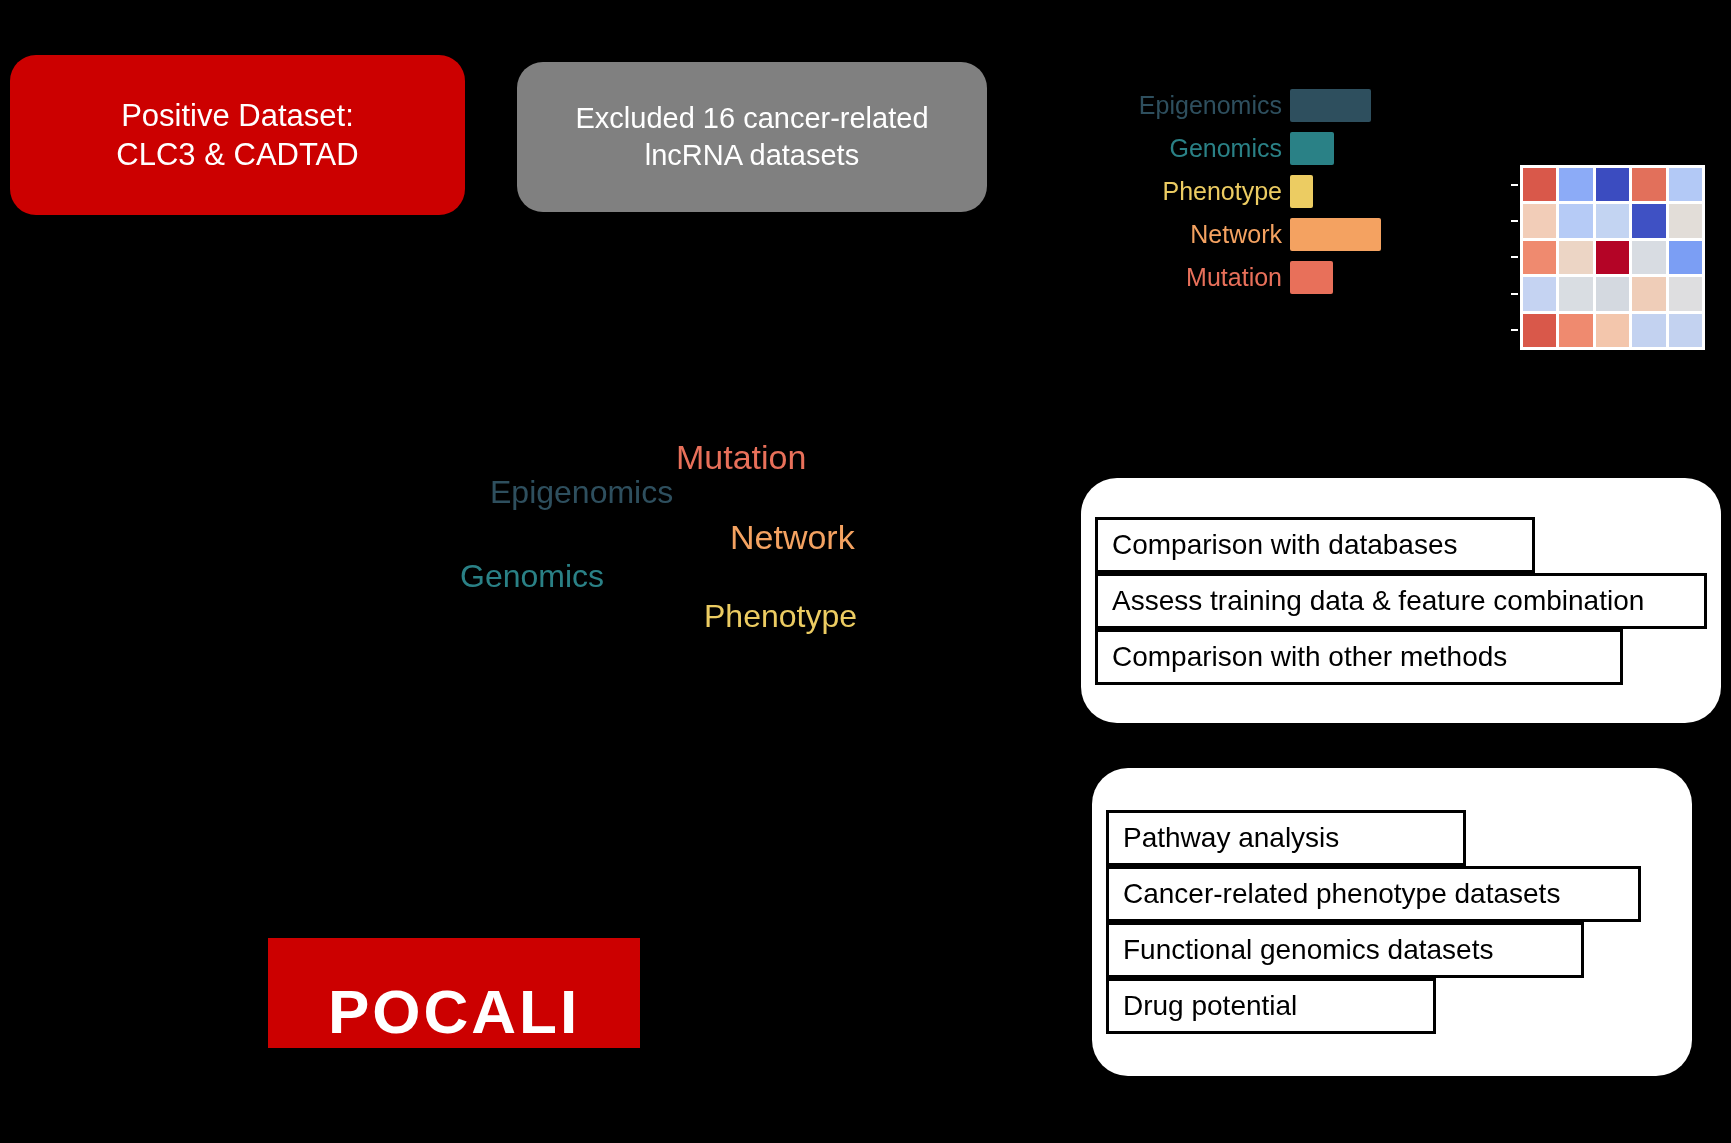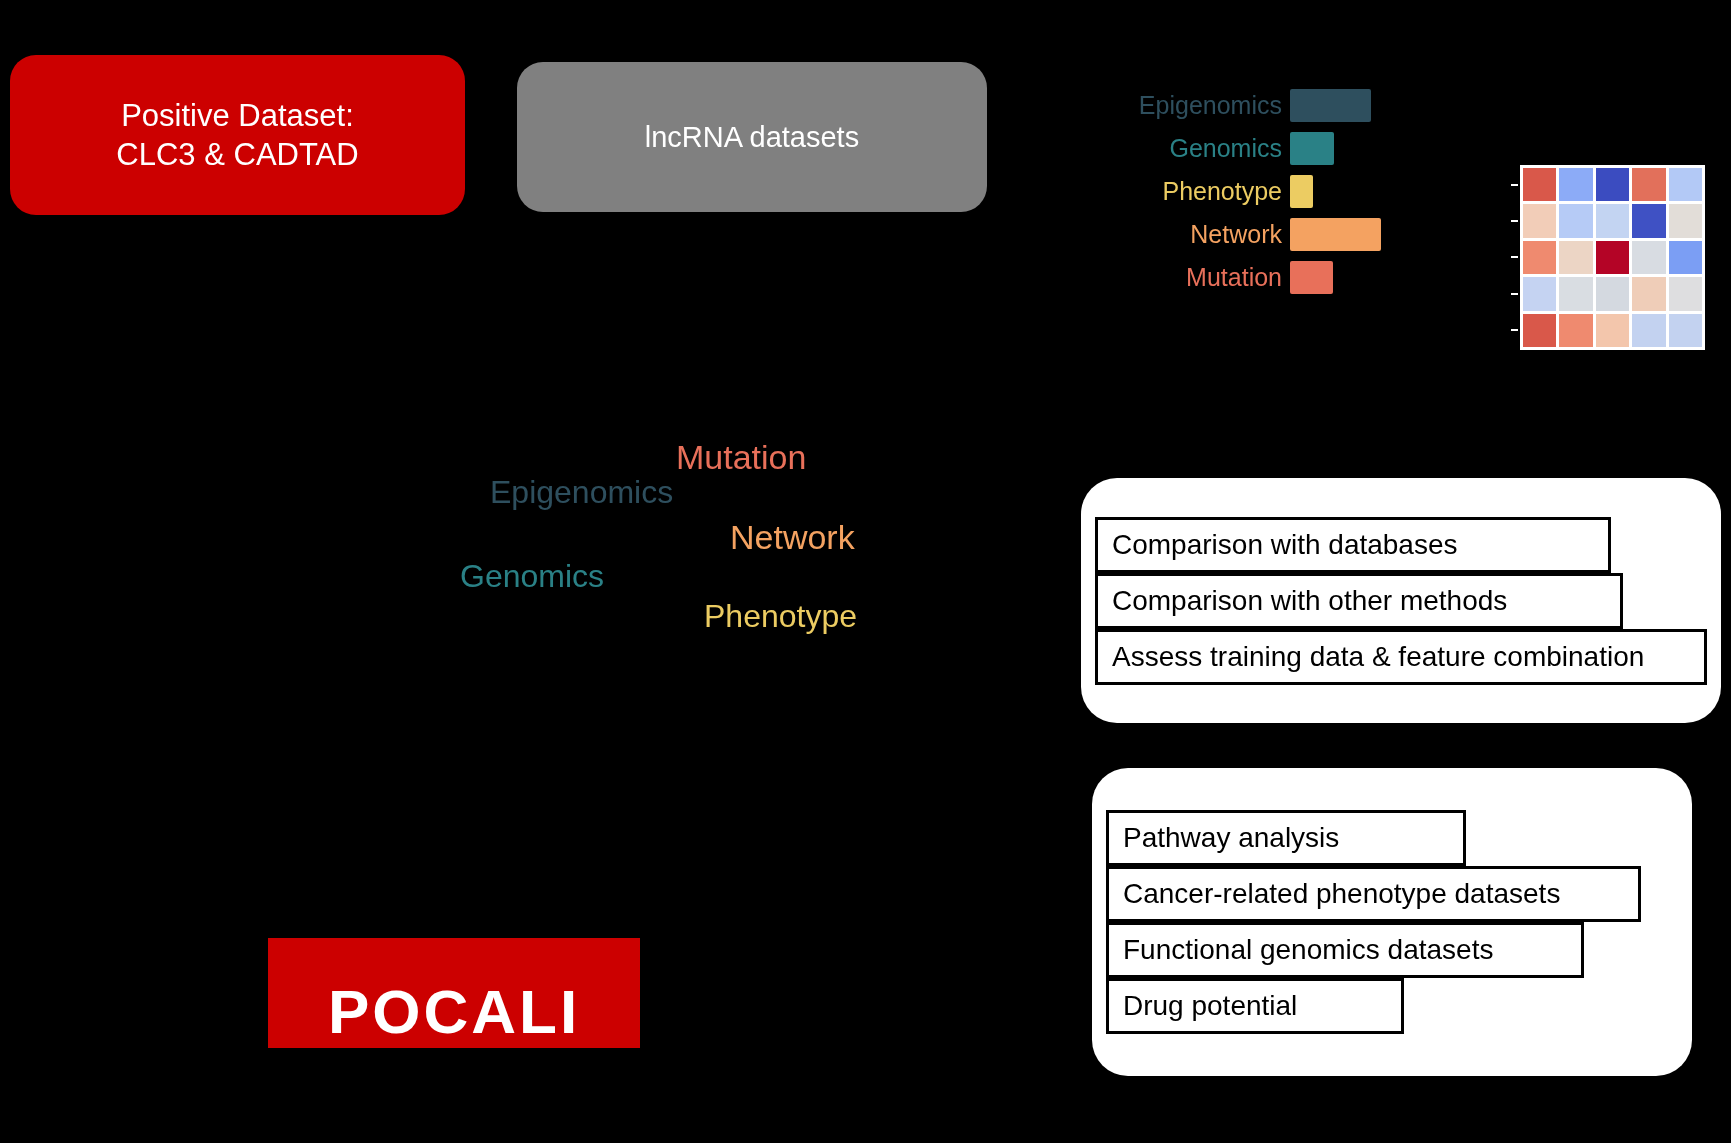--- a/index.html
+++ b/index.html
@@ -80,20 +80,21 @@
 
 <div class="abs dsbox" id="positive-dataset-box">
   <div>
     <div>Positive Dataset:</div>
     <div>CLC3 &amp; CADTAD</div>
   </div>
 </div>
 
 <div class="abs dsbox" id="negative-dataset-box">
   <div>
+    <div>Excluded 16 cancer-related</div>
     <div>lncRNA datasets</div>
   </div>
 </div>
 
 <div class="abs" id="bar-chart">
     <div class="bar-row">
       <div class="bar-label-wrap"><span class="bar-label" style="color: rgb(46, 79, 94);">Epigenomics</span></div>
       <div class="bar-rect" style="width: 80.6px; background: rgb(46, 79, 94);"></div>
     </div>
     <div class="bar-row">
@@ -153,23 +154,23 @@
     <span class="cloud-word" style="color: rgb(244, 162, 97); font-size: 34px; left: 270px; top: 88px;">Network</span>
     <span class="cloud-word" style="color: rgb(42, 129, 134); font-size: 32px; left: 0px; top: 128px;">Genomics</span>
     <span class="cloud-word" style="color: rgb(236, 204, 98); font-size: 32px; left: 244px; top: 168px;">Phenotype</span>
   </div>
 
 <div class="abs" id="pocali-logo">
   <span>POCALI</span>
 </div>
 
 <div class="abs panel" id="validation-panel">
-    <div class="panel-item" style="width: 516px;">Comparison with databases</div>
+    <div class="panel-item" style="width: 440px;">Comparison with databases</div>
+    <div class="panel-item" style="width: 612px;">Assess training data &amp; feature combination</div>
     <div class="panel-item" style="width: 528px;">Comparison with other methods</div>
-    <div class="panel-item" style="width: 612px;">Assess training data &amp; feature combination</div>
   </div>
 
 <div class="abs panel" id="application-panel">
     <div class="panel-item" style="width: 360px;">Pathway analysis</div>
     <div class="panel-item" style="width: 535px;">Cancer-related phenotype datasets</div>
     <div class="panel-item" style="width: 478px;">Functional genomics datasets</div>
-    <div class="panel-item" style="width: 298px;">Drug potential</div>
+    <div class="panel-item" style="width: 330px;">Drug potential</div>
   </div>
 
 </body></html>

